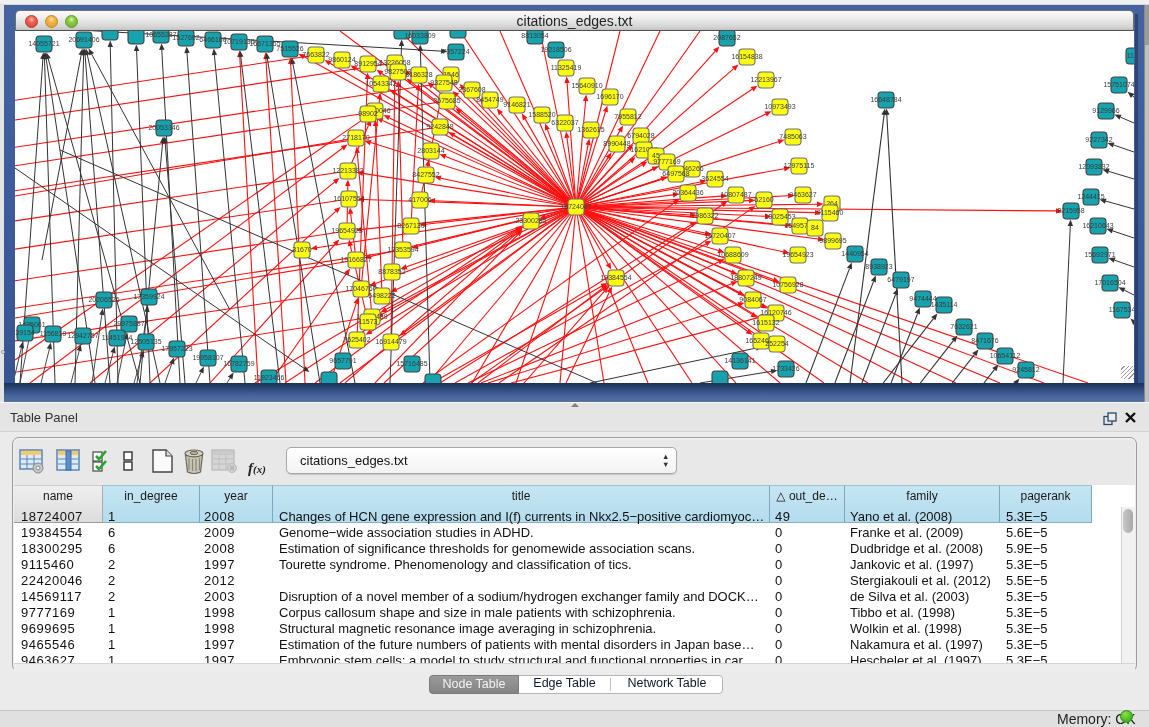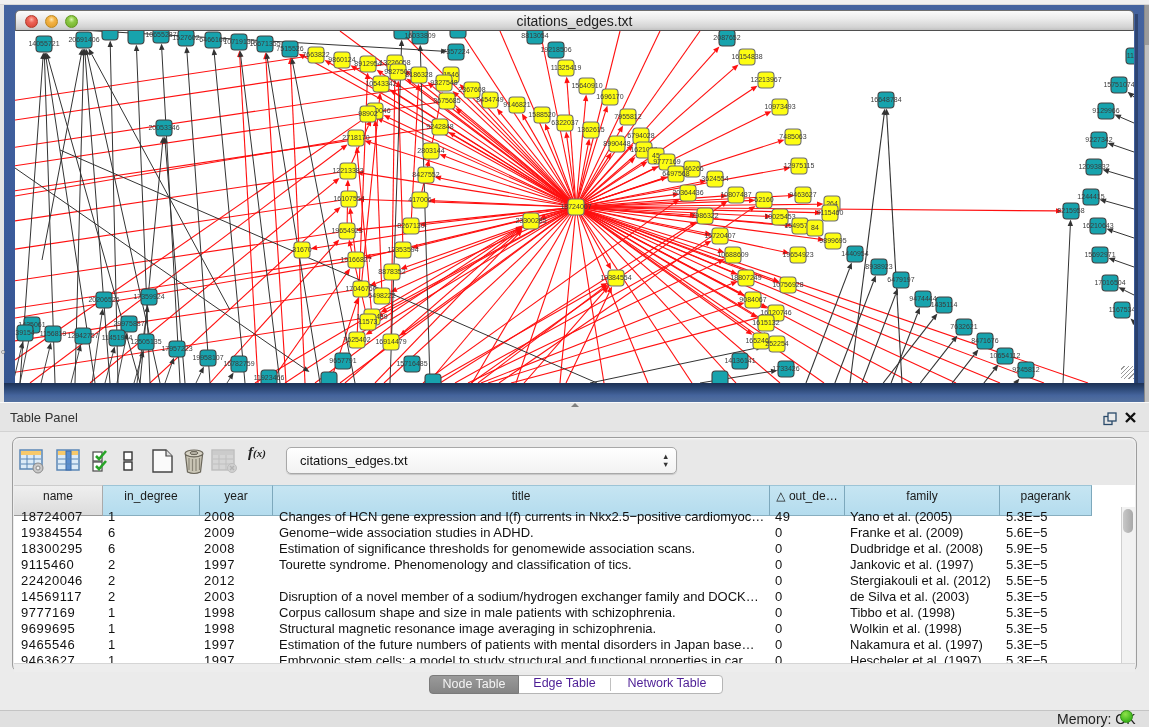--- a/index.html
+++ b/index.html
@@ -37,21 +37,21 @@
 #caret { left:571px; top:403px; width:0; height:0; border-left:4px solid transparent; border-right:4px solid transparent; border-bottom:4px solid #808080; }
 #innerbox { left:12px; top:437px; width:1125px; height:235px; background:#e8e8e8;
   border:1px solid #9d9d9d; border-radius:7px; box-shadow:inset 0 1px 2px rgba(255,255,255,.8); }
 
 #dropdown { left:286px; top:447px; width:391px; height:27px; background:linear-gradient(180deg,#fff,#f2f2f2);
   border:1px solid #a8a8a8; border-radius:5px; box-shadow:0 1px 1px rgba(0,0,0,.15); }
 #ddtext { left:300px; top:453px; font-size:13px; color:#111; }
 #ddarrows { left:662px; top:453px; font-size:7.5px; color:#333; line-height:7.5px; }
 
 #tablewrap { left:14px; top:485px; width:1121px; height:178px; background:#fff; }
-.hdr { position:absolute; top:485px; height:31px; background:linear-gradient(180deg,#c6e5f2,#b4dcee);
+.hdr { position:absolute; top:485px; height:38px; background:linear-gradient(180deg,#c6e5f2,#b4dcee);
   border-right:1px solid #7da8bc; border-top:1px solid #9cc4d6; border-bottom:1px solid #88aebf; font-size:12px; color:#1a1a1a; text-align:center; line-height:20px; }
 .hdrg { background:linear-gradient(180deg,#efefef,#dcdcdc); border-right:1px solid #aaa; border-top:1px solid #ccc; border-bottom:1px solid #999; }
 .trow { position:absolute; left:0px; width:1135px; height:16px; font-size:13px; color:#111; }
 .trow .num { letter-spacing:0.5px; }
 .trow .ttl { width:489px; overflow:hidden; }
 .trow span { position:absolute; top:1px; white-space:nowrap; }
 #vscroll { left:1121px; top:507px; width:14px; height:156px; background:#f2f2f2; border-left:1px solid #d0d0d0; }
 #vthumb { left:1123px; top:509px; width:10px; height:24px; background:linear-gradient(90deg,#c8c8c8,#a8a8a8); border-radius:5px; }
 #hscrollarea { left:14px; top:663px; width:1121px; height:9px; background:#ededed; border-top:1px solid #d5d5d5; }
 
@@ -795,40 +795,40 @@
  <path d="M7 9 V21 M10.5 10 V22 M14 10 V22 M17.5 9 V21" stroke="#8a8678" stroke-width="1.2"></path>
  <ellipse cx="12" cy="4" rx="4" ry="1.6" fill="#b5b1a3" stroke="#6a665a"></ellipse>
 </svg>
 <svg class="abs ticon" style="left:211px" width="27" height="24" opacity="0.55">
  <rect x="1" y="1" width="22" height="20" fill="#c6c6c6" stroke="#9a9a9a" stroke-width="1.4"></rect>
  <rect x="2" y="2" width="20" height="4" fill="#b4b4b4"></rect>
  <path d="M2 10 H22 M2 15 H22 M8 6 V21 M15 6 V21" stroke="#9f9f9f" stroke-width="1"></path>
  <circle cx="21" cy="19" r="4.5" fill="#bdbdbd" stroke="#999"></circle>
  <path d="M19 17 l4 4 m0 -4 l-4 4" stroke="#888" stroke-width="1.4"></path>
 </svg>
-<div class="abs" style="left:248px;top:444px;font-size:15px;color:#222;font-family:'Liberation Serif',serif;font-style:italic;font-weight:bold">f<span style="font-size:11px">(x)</span></div>
+<div class="abs" style="left:248px;top:460px;font-size:15px;color:#222;font-family:'Liberation Serif',serif;font-style:italic;font-weight:bold">f<span style="font-size:11px">(x)</span></div>
 <div class="abs" id="dropdown"></div>
 <div class="abs" id="ddtext">citations_edges.txt</div>
 <div class="abs" id="ddarrows">▲<br>▼</div>
 
 <div class="abs" id="tablewrap"></div>
 <div class="hdr hdrg" style="left:14px;width:89px">name</div>
 <div class="hdr" style="left:103px;width:97px">in_degree</div>
 <div class="hdr" style="left:200px;width:73px">year</div>
 <div class="hdr" style="left:273px;width:497px">title</div>
 <div class="hdr" style="left:770px;width:75px">△ out_de…</div>
 <div class="hdr" style="left:845px;width:155px">family</div>
 <div class="hdr" style="left:1000px;width:92px">pagerank</div>
 <div class="trow" style="top:508px">
 <span class="num" style="left:21px">18724007</span>
 <span class="num" style="left:108px">1</span>
 <span class="num" style="left:204px">2008</span>
 <span class="ttl" style="left:279px">Changes of HCN gene expression and I(f) currents in Nkx2.5−positive cardiomyoc…</span>
 <span class="num" style="left:775px">49</span>
-<span style="left:850px">Yano et al. (2005)</span>
+<span style="left:850px">Yano et al. (2008)</span>
 <span style="left:1006px">5.3E−5</span>
 </div>
 <div class="trow" style="top:524px">
 <span class="num" style="left:21px">19384554</span>
 <span class="num" style="left:108px">6</span>
 <span class="num" style="left:204px">2009</span>
 <span class="ttl" style="left:279px">Genome−wide association studies in ADHD.</span>
 <span class="num" style="left:775px">0</span>
 <span style="left:850px">Franke et al. (2009)</span>
 <span style="left:1006px">5.6E−5</span>
@@ -902,20 +902,20 @@
 <span class="ttl" style="left:279px">Embryonic stem cells: a model to study structural and functional properties in car…</span>
 <span class="num" style="left:775px">0</span>
 <span style="left:850px">Hescheler et al. (1997)</span>
 <span style="left:1006px">5.3E−5</span>
 </div>
 
 <div class="abs" id="vscroll"></div>
 <div class="abs" id="vthumb"></div>
 <div class="abs" id="hscrollarea"></div>
 <div class="abs" id="tabs"></div>
-<div class="abs" style="left:519px;top:675px;width:204px;height:19px;font-size:12.5px;line-height:17px;color:#4c1d95">
+<div class="abs" style="left:519px;top:675px;width:204px;height:19px;font-size:12.5px;line-height:17px;color:#0f172a">
     <span style="position:absolute;left:0;width:91px;text-align:center">Edge Table</span>
     <span style="position:absolute;left:92px;width:112px;text-align:center">Network Table</span>
   </div>
 <div class="abs" id="tab1">Node Table</div>
 <div class="abs" id="tabdiv"></div>
 <div class="abs" id="statusbar"></div>
 <div class="abs" id="memtext">Memory: OK</div>
 <div class="abs" id="memdot"></div>
 </body></html>

